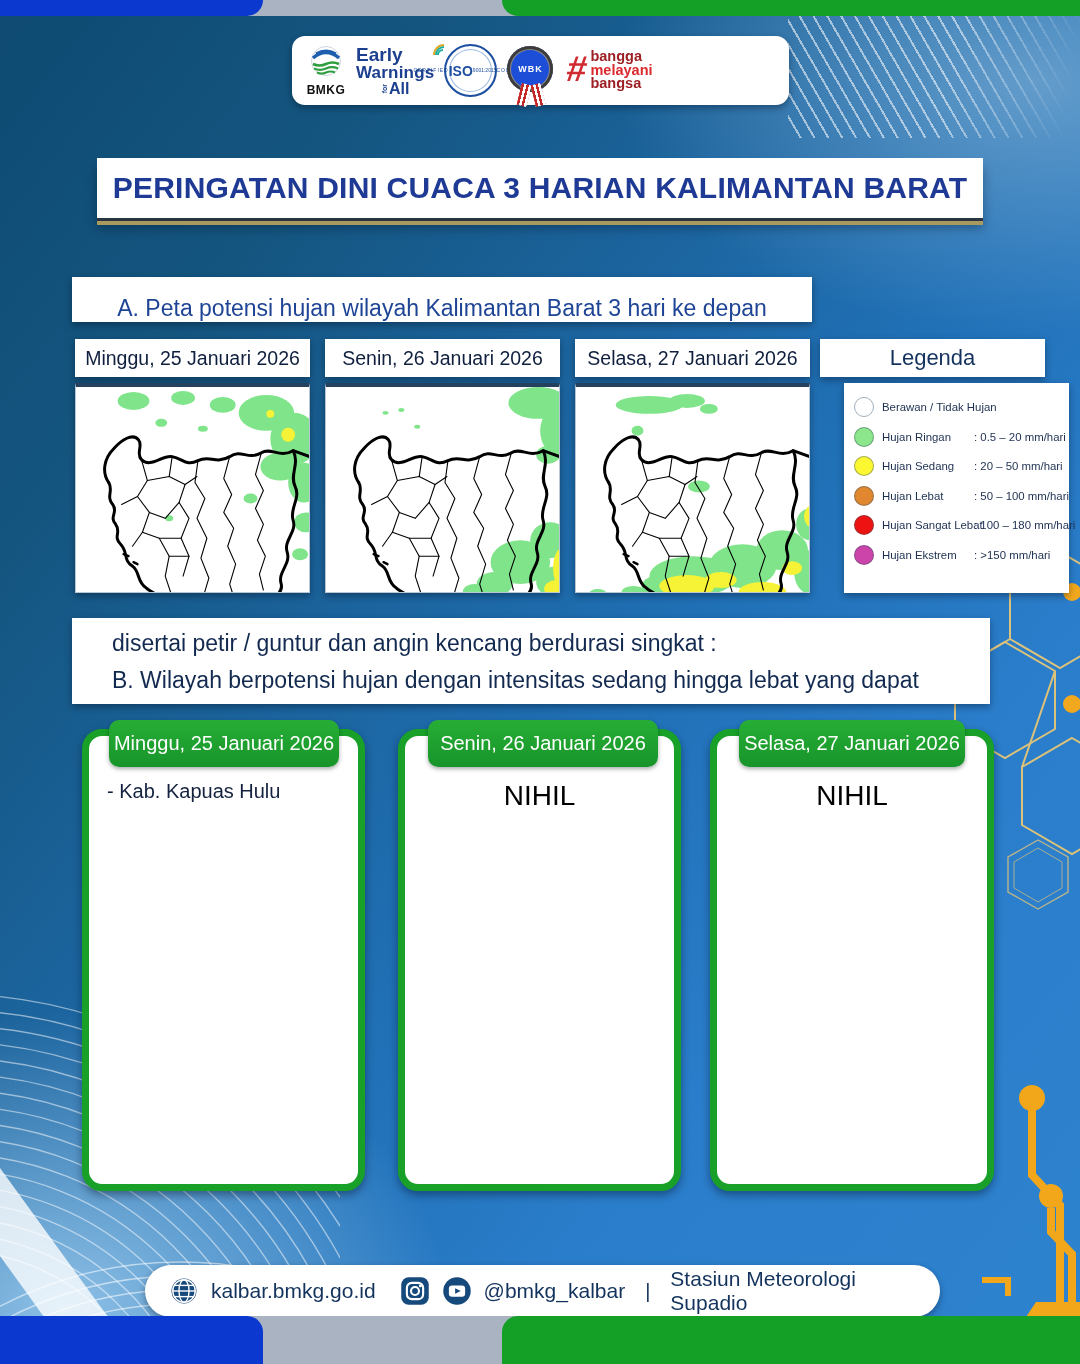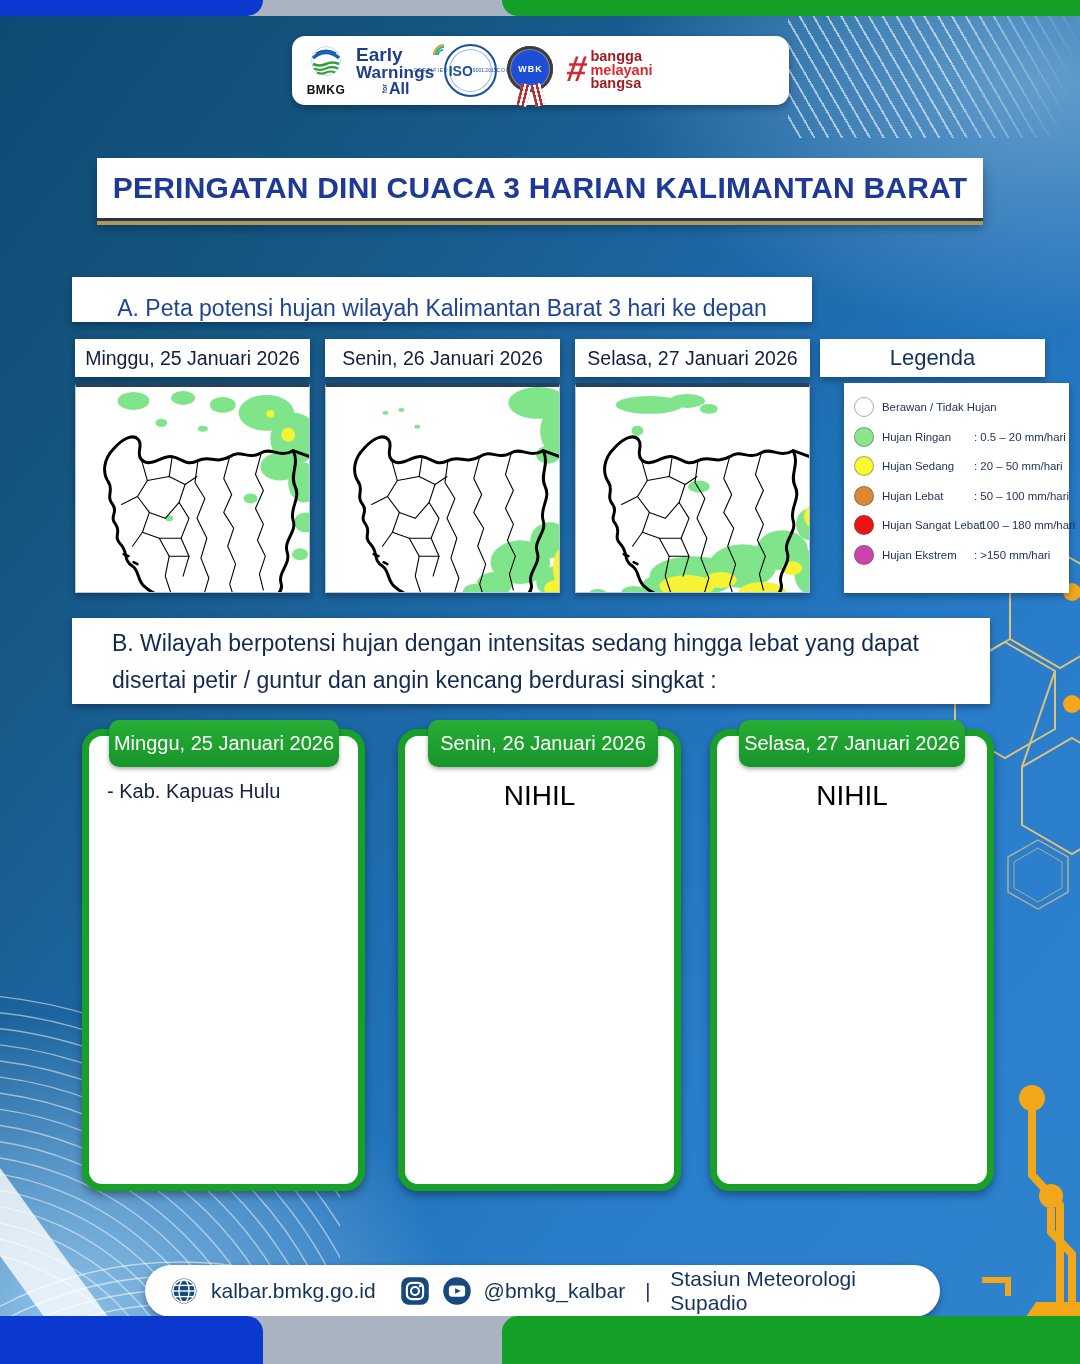--- a/index.html
+++ b/index.html
@@ -356,22 +356,22 @@
       <span class="legend-range">: 100 – 180 mm/hari</span>
     </div>
     <div class="legend-row">
       <span class="legend-swatch" style="background-color: rgb(204, 68, 170);"></span>
       <span class="legend-label">Hujan Ekstrem</span>
       <span class="legend-range">: &gt;150 mm/hari</span>
     </div>
   </div>
 
   <div class="bar section-b">
+    <div>disertai petir / guntur dan angin kencang berdurasi singkat :</div>
     <div>B. Wilayah berpotensi hujan dengan intensitas sedang hingga lebat yang dapat</div>
-    <div>disertai petir / guntur dan angin kencang berdurasi singkat :</div>
   </div>
 
   <div class="warn-card" style="left:82px;width:283px;">
     <div class="card-tab" style="left:20px;width:230px;">
       <span>Minggu, 25 Januari 2026</span>
     </div>
     <div class="card-content-left">- Kab. Kapuas Hulu</div>
   </div>
   <div class="warn-card" style="left:398px;width:283px;">
     <div class="card-tab" style="left:23px;width:230px;">

